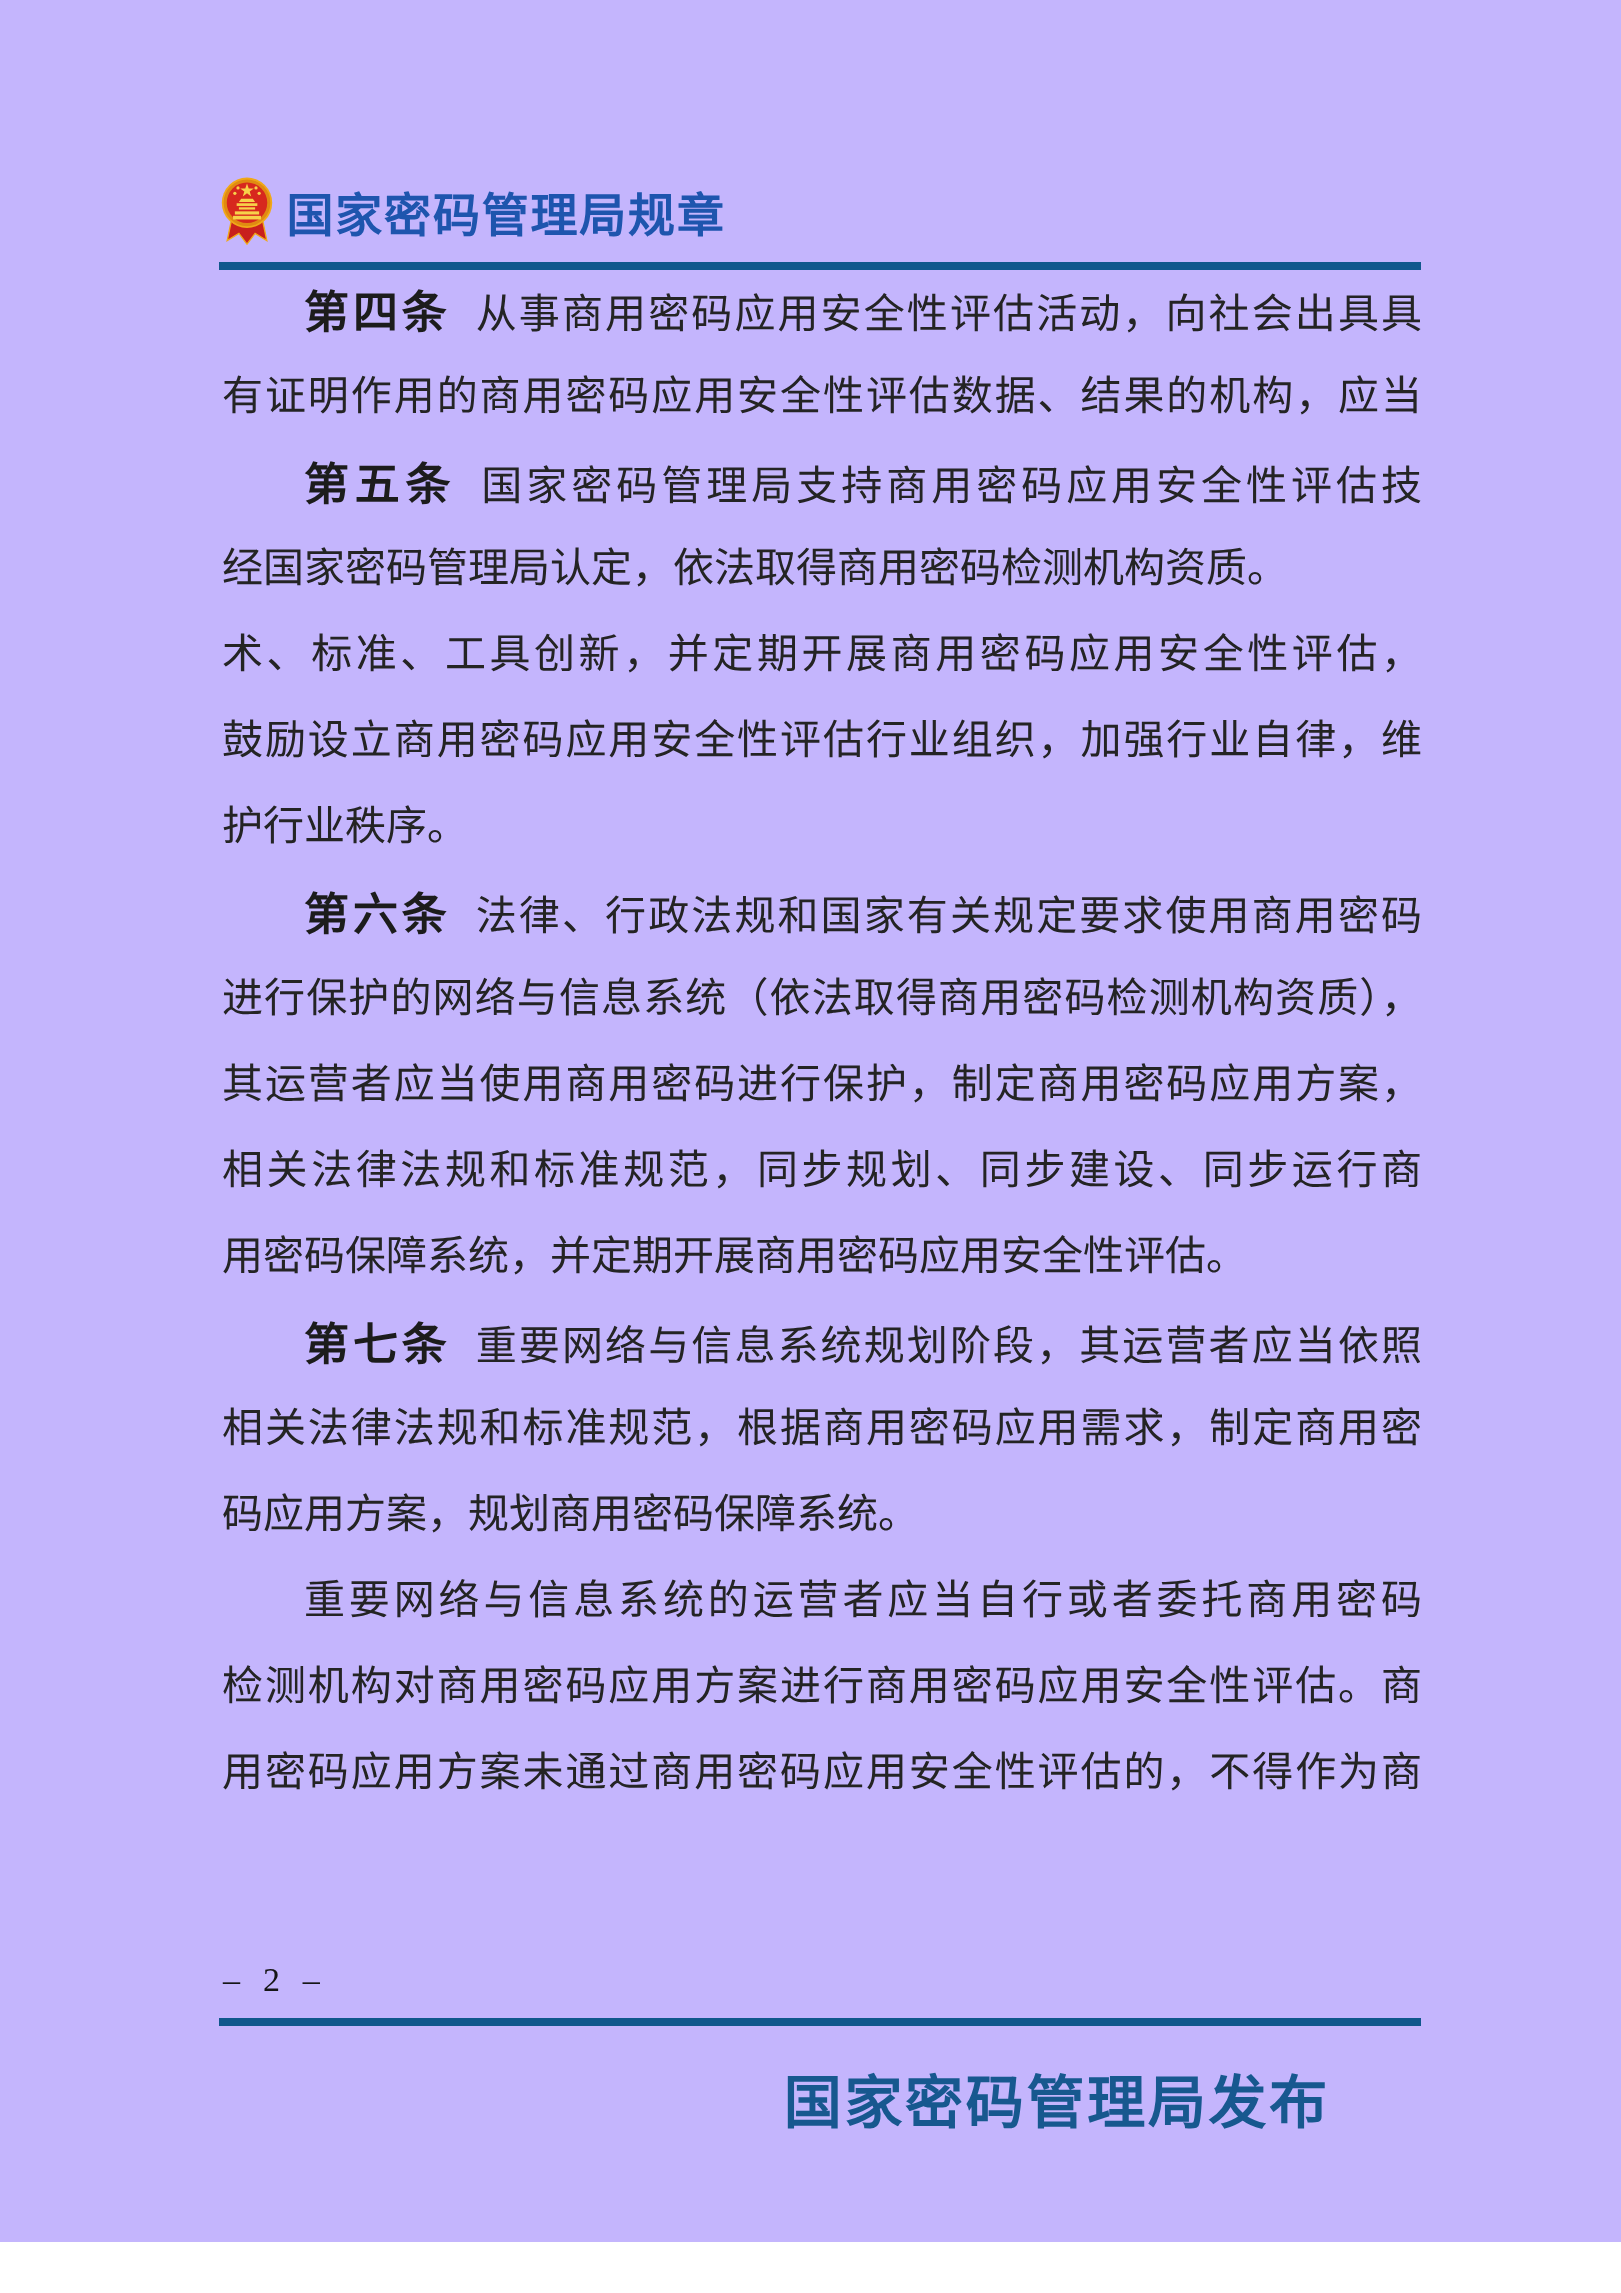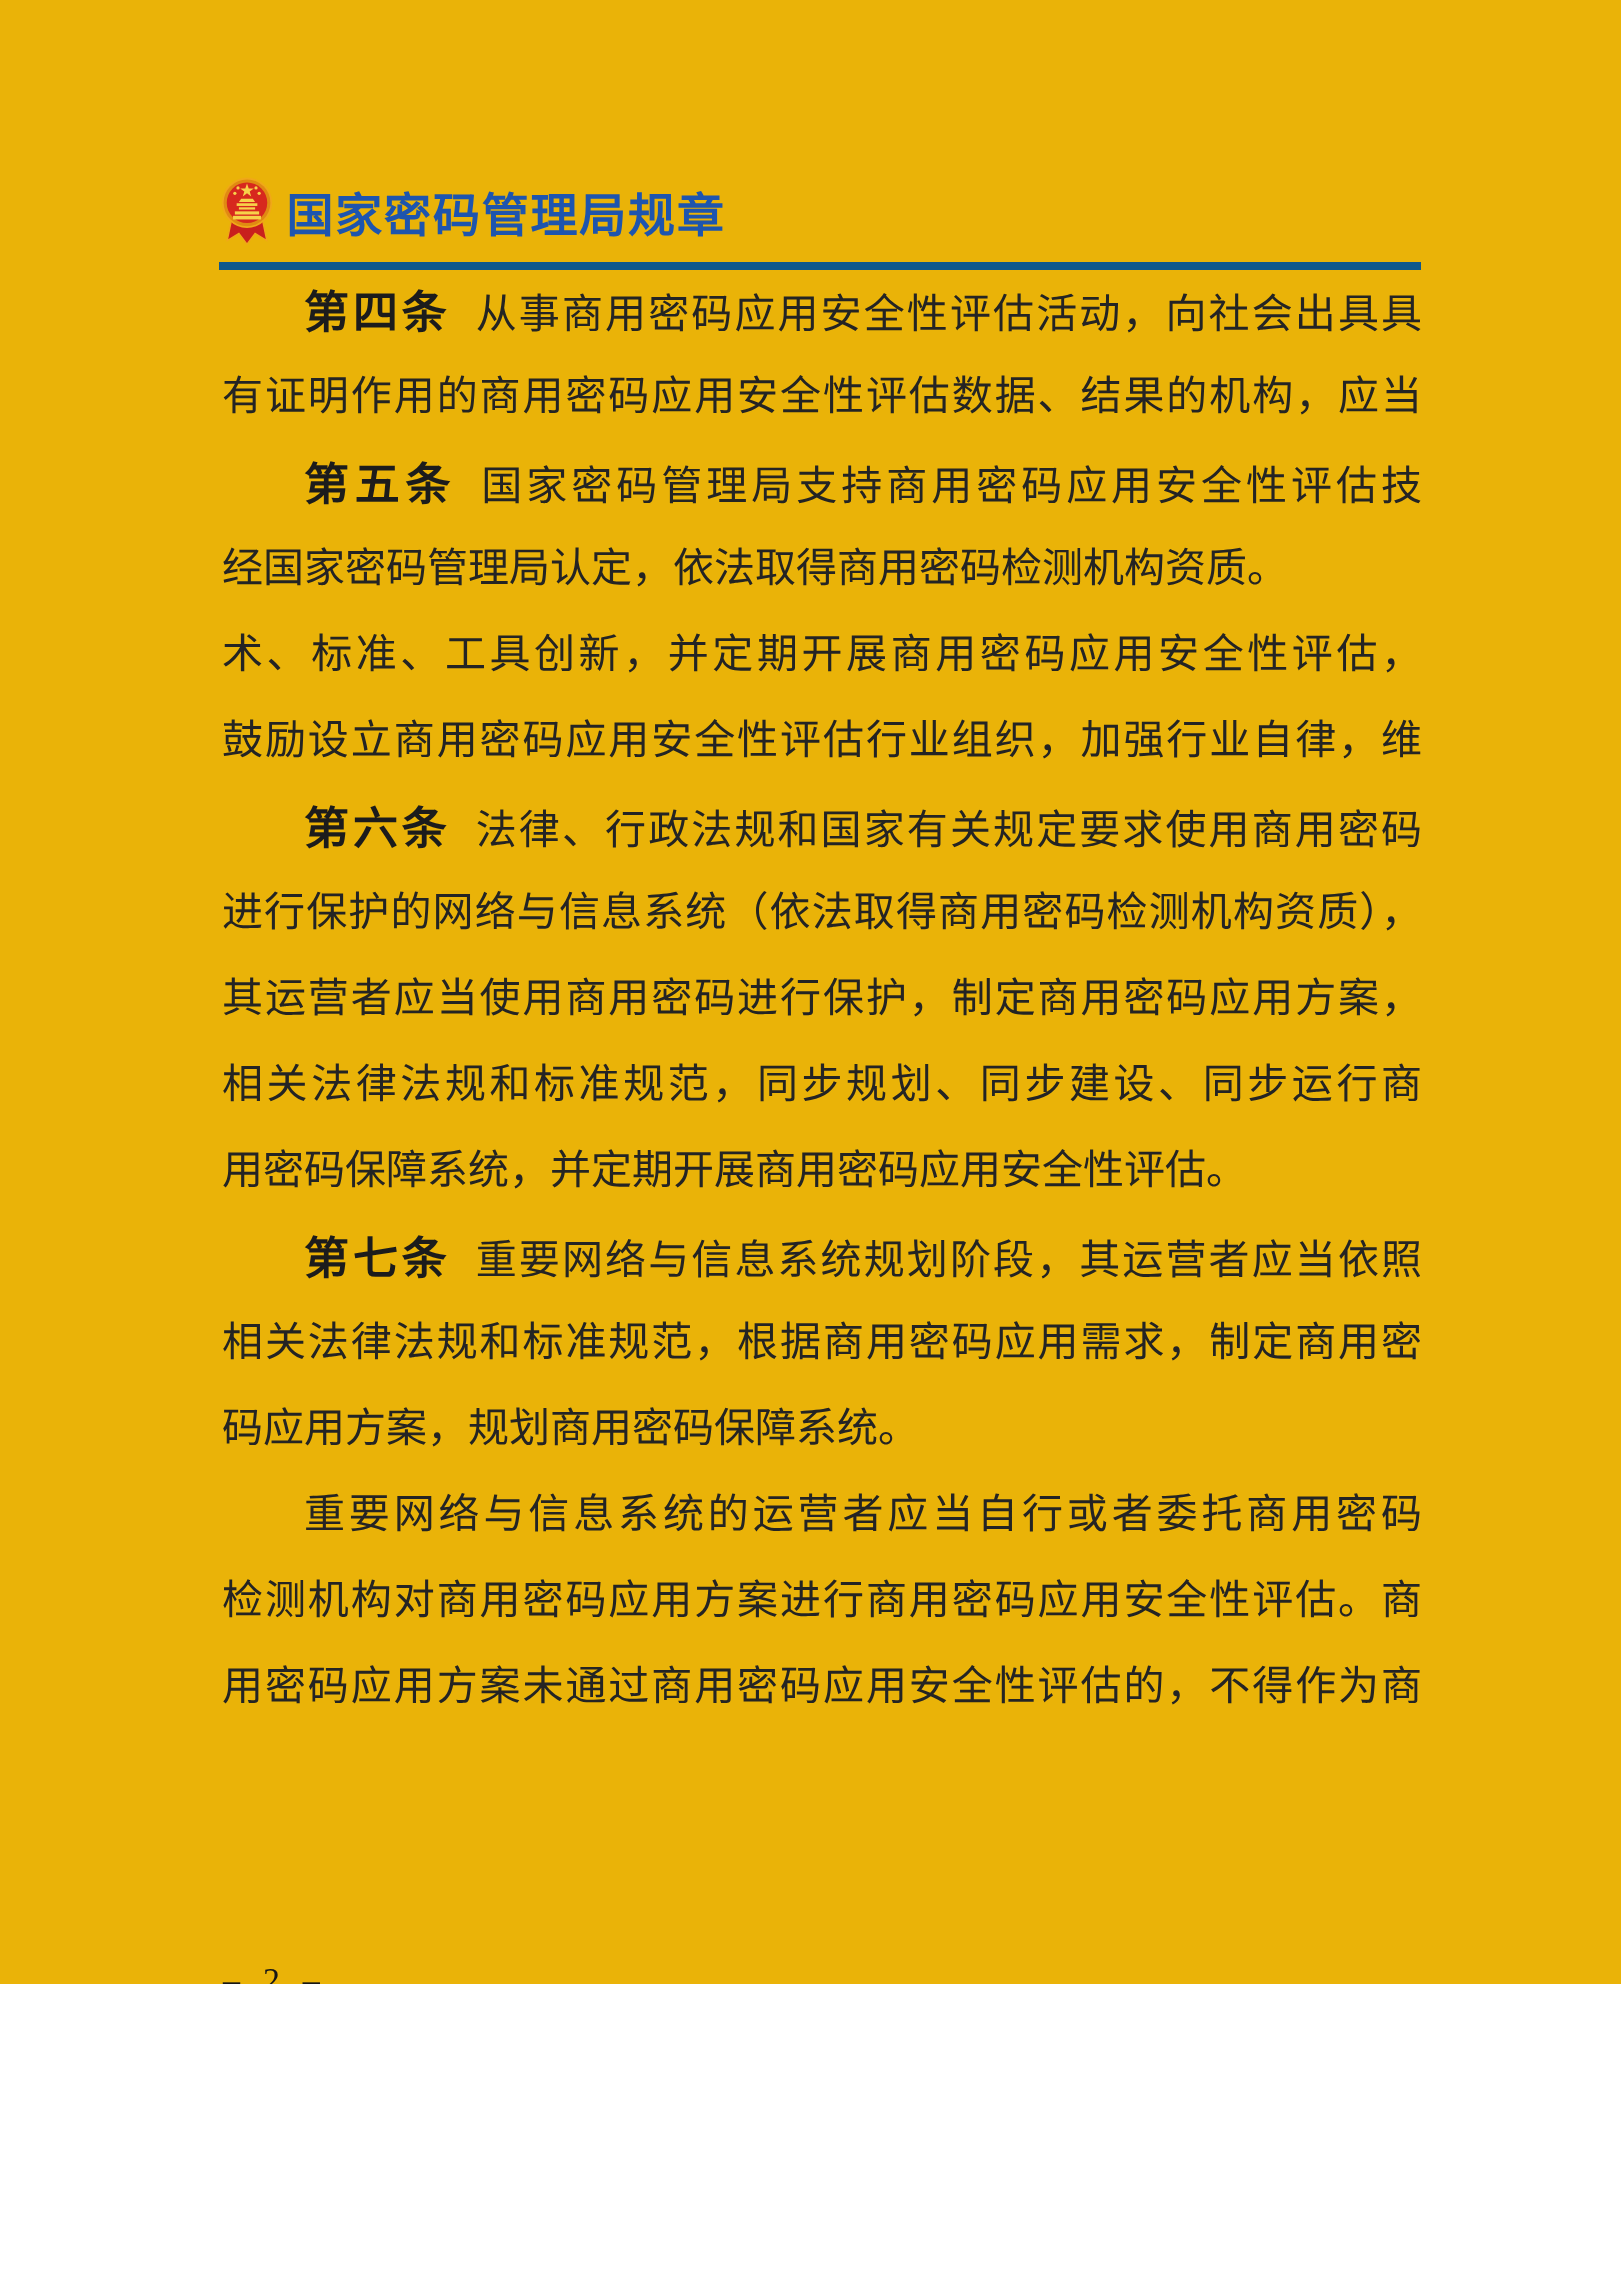--- a/index.html
+++ b/index.html
@@ -1,21 +1,21 @@
 <!DOCTYPE html>
 <html lang="zh-CN" style="font-size:14.3px"><head>
 <meta charset="utf-8">
 <style>
   * { margin: 0; padding: 0; box-sizing: border-box; }
   html, body { background: #ffffff; }
   .page {
     position: relative;
     width: 1622px;
-    height: 1984px;
-    background: #eab308;
+    height: 2242px;
+    background: #c4b5fd;
     overflow: hidden;
     font-family: "Liberation Serif", serif;
     color: #242424;
   }
 
   
   .header {
     position: absolute;
     left: 220px;
     top: 174px;
@@ -133,20 +133,21 @@
 
   <div class="rule rule-top"></div>
 
   <div class="body-text">
     <div class="line justify indent"><span class="prefix">第四条</span><span>从事商用密码应用安全性评估活动，向社会出具具</span></div>
     <div class="line justify"><span>有证明作用的商用密码应用安全性评估数据、结果的机构，应当</span></div>
     <div class="line justify indent"><span class="prefix">第五条</span><span>国家密码管理局支持商用密码应用安全性评估技</span></div>
     <div class="line"><span>经国家密码管理局认定，依法取得商用密码检测机构资质。</span></div>
     <div class="line justify"><span>术、标准、工具创新，并定期开展商用密码应用安全性评估，</span></div>
     <div class="line justify"><span>鼓励设立商用密码应用安全性评估行业组织，加强行业自律，维</span></div>
+    <div class="line"><span>护行业秩序。</span></div>
     <div class="line justify indent"><span class="prefix">第六条</span><span>法律、行政法规和国家有关规定要求使用商用密码</span></div>
     <div class="line justify"><span>进行保护的网络与信息系统（依法取得商用密码检测机构资质），</span></div>
     <div class="line justify"><span>其运营者应当使用商用密码进行保护，制定商用密码应用方案，</span></div>
     <div class="line justify"><span>相关法律法规和标准规范，同步规划、同步建设、同步运行商</span></div>
     <div class="line"><span>用密码保障系统，并定期开展商用密码应用安全性评估。</span></div>
     <div class="line justify indent"><span class="prefix">第七条</span><span>重要网络与信息系统规划阶段，其运营者应当依照</span></div>
     <div class="line justify"><span>相关法律法规和标准规范，根据商用密码应用需求，制定商用密</span></div>
     <div class="line"><span>码应用方案，规划商用密码保障系统。</span></div>
     <div class="line justify indent"><span>重要网络与信息系统的运营者应当自行或者委托商用密码</span></div>
     <div class="line justify"><span>检测机构对商用密码应用方案进行商用密码应用安全性评估。商</span></div>

